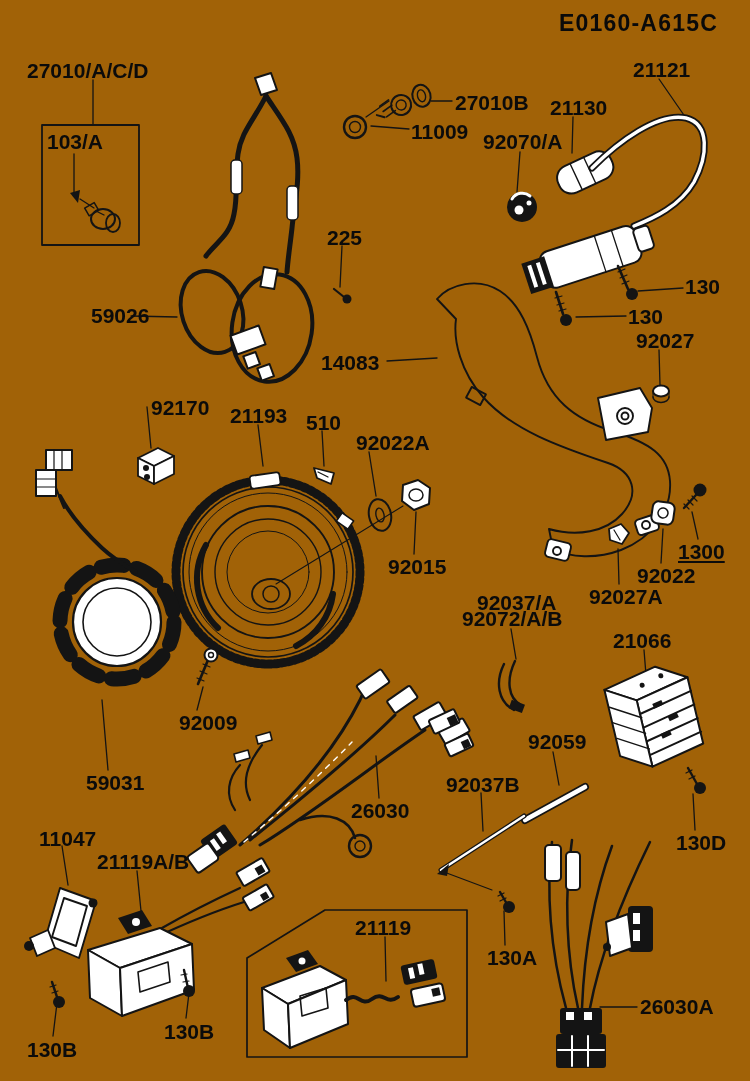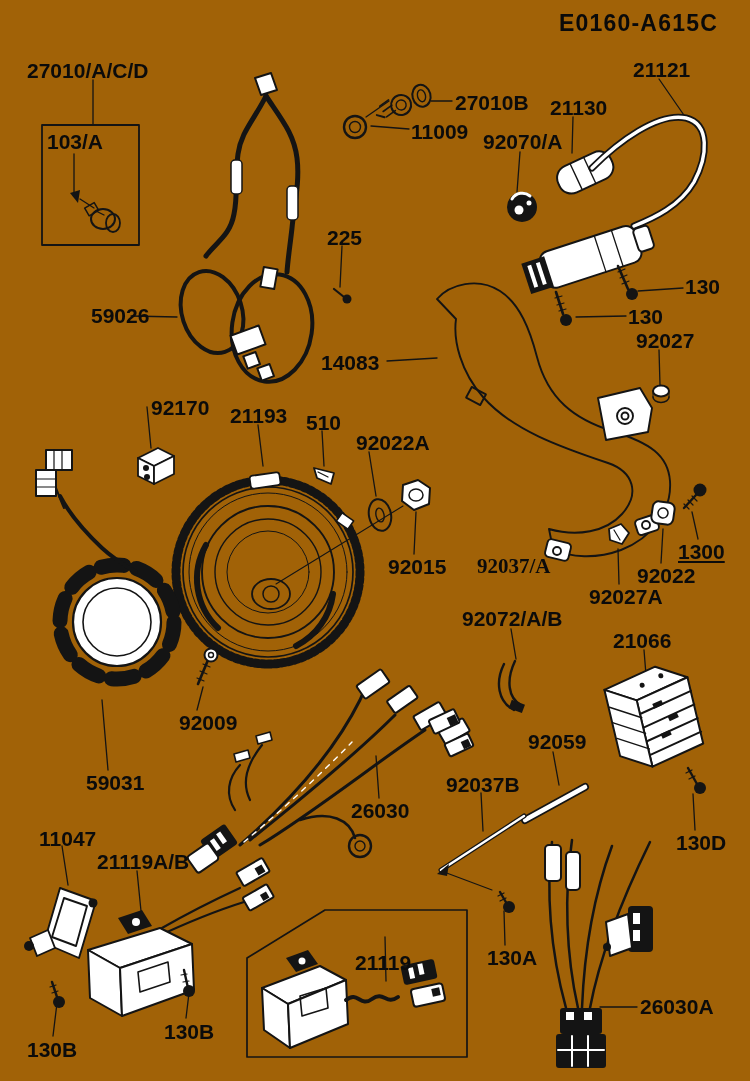--- a/index.html
+++ b/index.html
@@ -388,30 +388,30 @@
       <div class="part-label" style="left: 71px; top: 305px; margin-left: 20px;">59026</div>
       <div class="part-label" style="left: 321px; top: 352px;">14083</div>
       <div class="part-label" style="left: 127px; top: 397px; margin-left: 24px;">92170</div>
       <div class="part-label" style="left: 230px; top: 405px;">21193</div>
       <div class="part-label" style="left: 306px; top: 412px;">510</div>
       <div class="part-label" style="left: 356px; top: 432px;">92022A</div>
       <div class="part-label" style="left: 388px; top: 556px;">92015</div>
       <div class="part-label" style="left: 678px; top: 541px; text-decoration: underline;">1300</div>
       <div class="part-label" style="left: 637px; top: 565px;">92022</div>
       <div class="part-label" style="left: 589px; top: 586px;">92027A</div>
-      <div class="part-label" style="left: 477px; top: 556px; font-family: Liberation Serif, serif;">92037/A</div>
+      <div class="part-label" style="left: 477px; top: 592px;">92037/A</div>
       <div class="part-label" style="left: 462px; top: 608px;">92072/A/B</div>
       <div class="part-label" style="left: 613px; top: 630px;">21066</div>
       <div class="part-label" style="left: 170px; top: 712px; margin-left: 9px;">92009</div>
       <div class="part-label" style="left: 86px; top: 772px;">59031</div>
       <div class="part-label" style="left: 351px; top: 800px;">26030</div>
       <div class="part-label" style="left: 528px; top: 731px;">92059</div>
       <div class="part-label" style="left: 446px; top: 774px;">92037B</div>
       <div class="part-label" style="left: 676px; top: 832px;">130D</div>
       <div class="part-label" style="left: 39px; top: 828px;">11047</div>
       <div class="part-label" style="left: 97px; top: 851px;">21119A/B</div>
-      <div class="part-label" style="left: 355px; top: 952px;">21119</div>
+      <div class="part-label" style="left: 355px; top: 917px;">21119</div>
       <div class="part-label" style="left: 487px; top: 947px;">130A</div>
       <div class="part-label" style="left: 27px; top: 1039px;">130B</div>
       <div class="part-label" style="left: 164px; top: 1021px;">130B</div>
       <div class="part-label" style="left: 640px; top: 996px;">26030A</div>
     </div>
 </div>
 
 </body></html>

